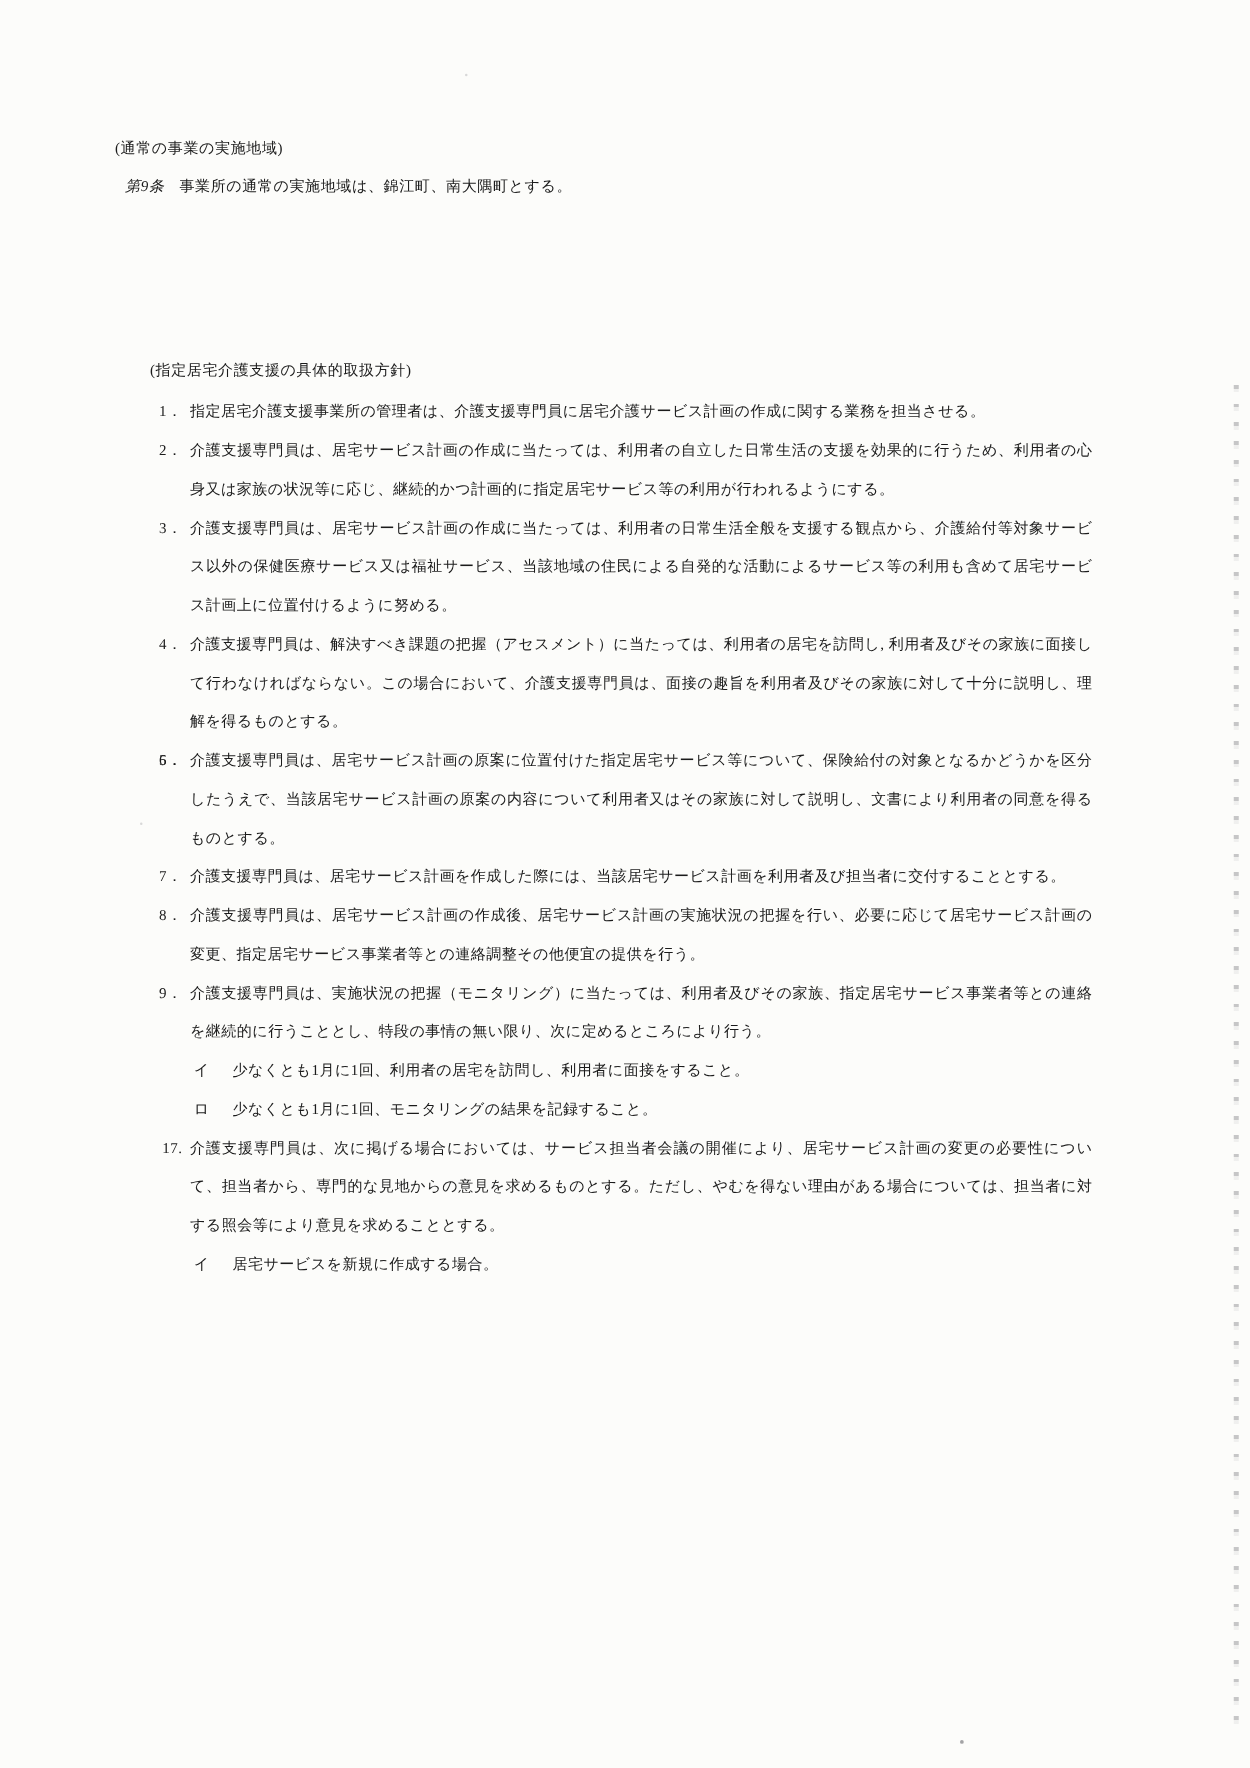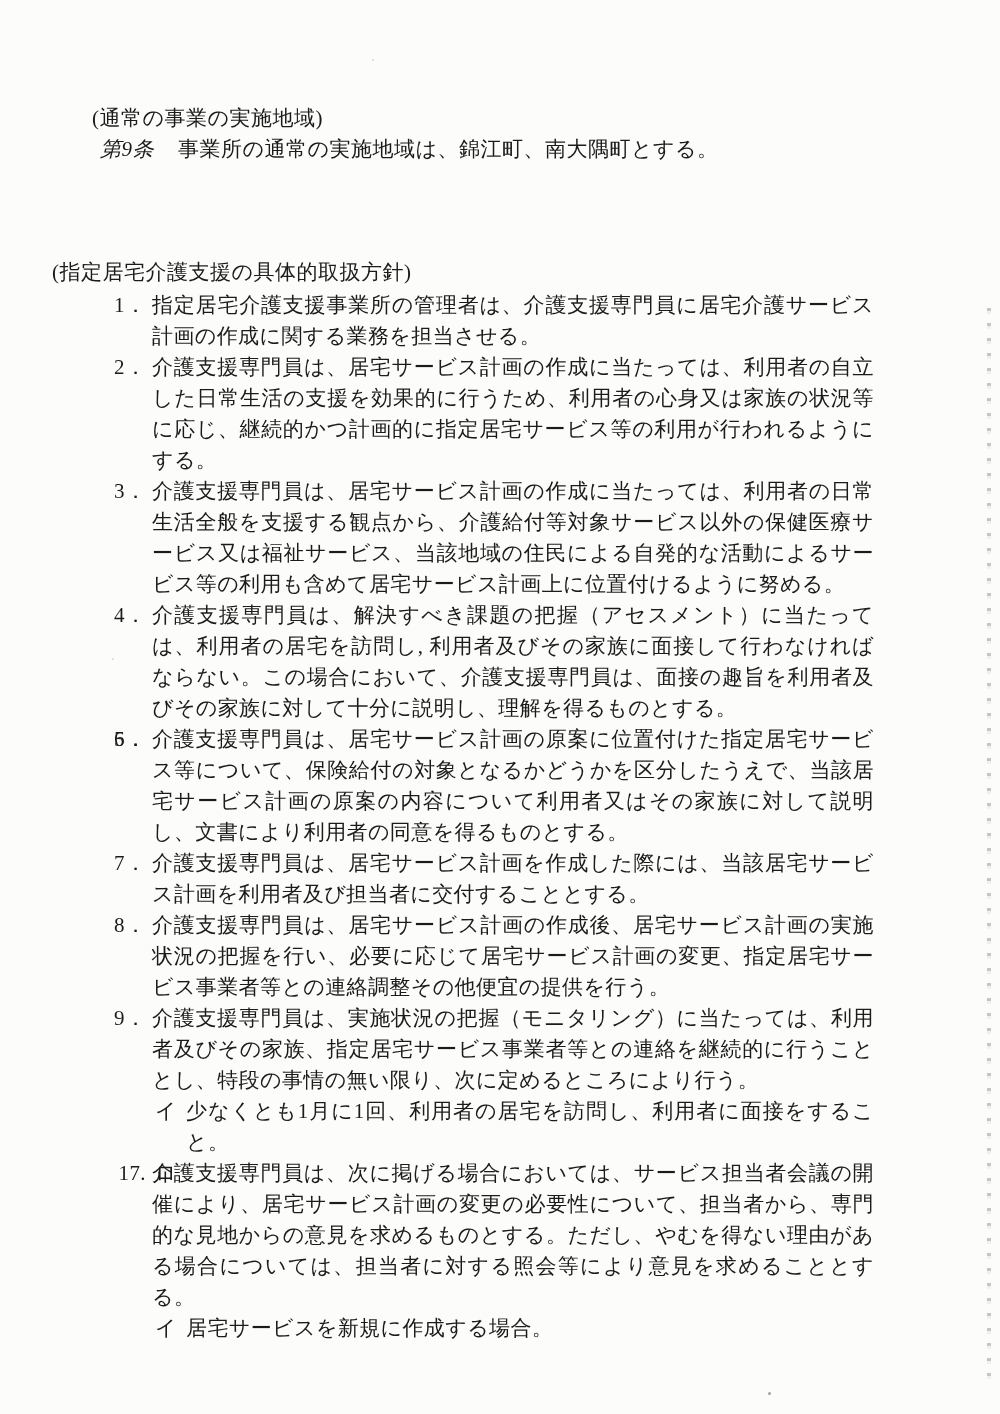--- a/index.html
+++ b/index.html
@@ -11,45 +11,45 @@
     height: 1414px;
     background: #fcfcfa;
     position: relative;
     overflow: hidden;
     font-family: "Liberation Serif", "DejaVu Serif", serif;
     color: #1b1b1b;
   }
   .page {
     position: absolute;
     inset: 0;
-    font-size: 21px;
+    font-size: 12px;
     line-height: 31px;
   }
   .section-1 {
     padding-top: 103px;
     padding-left: 92px;
   }
   .section-2 {
-    margin-top: 92px;
-    padding-left: 52px;
+    margin-top: 116px;
+    padding-left: 120px;
   }
   .section-heading {
     letter-spacing: 0.5px;
   }
   .article-line {
     display: flex;
     padding-left: 8px;
     letter-spacing: 0.5px;
     white-space: nowrap;
   }
   .article-no {
     flex: 0 0 auto;
     font-style: italic;
   }
-  .article-9 .article-text { margin-left: 24px; }
+  .article-9 .article-text { margin-left: 12px; }
   .article-10 .article-text { margin-left: 56px; }
   .items {
     margin-left: 114px;
     width: 760px;
     margin-top: 2px;
   }
   .item {
     position: relative;
     padding-left: 38px;
     text-align: justify;
@@ -159,20 +159,21 @@
       <span class="item-num">9．</span>
       <span>介護支援専門員は、実施状況の把握（モニタリング）に当たっては、利用者及びその家族、指定居宅サービス事業者等との連絡を継続的に行うこととし、特段の事情の無い限り、次に定めるところにより行う。</span>
     </div>
 
     <div class="subitem">
       <span class="subitem-label">イ</span>
       <span>少なくとも1月に1回、利用者の居宅を訪問し、利用者に面接をすること。</span>
     </div>
     <div class="subitem">
       <span class="subitem-label">ロ</span>
+      <span>少なくとも1月に1回、モニタリングの結果を記録すること。</span>
     </div>
 
     <div class="item">
       <span class="item-num">17.</span>
       <span>介護支援専門員は、次に掲げる場合においては、サービス担当者会議の開催により、居宅サービス計画の変更の必要性について、担当者から、専門的な見地からの意見を求めるものとする。ただし、やむを得ない理由がある場合については、担当者に対する照会等により意見を求めることとする。</span>
     </div>
 
     <div class="subitem">
       <span class="subitem-label">イ</span>
       <span>居宅サービスを新規に作成する場合。</span>

